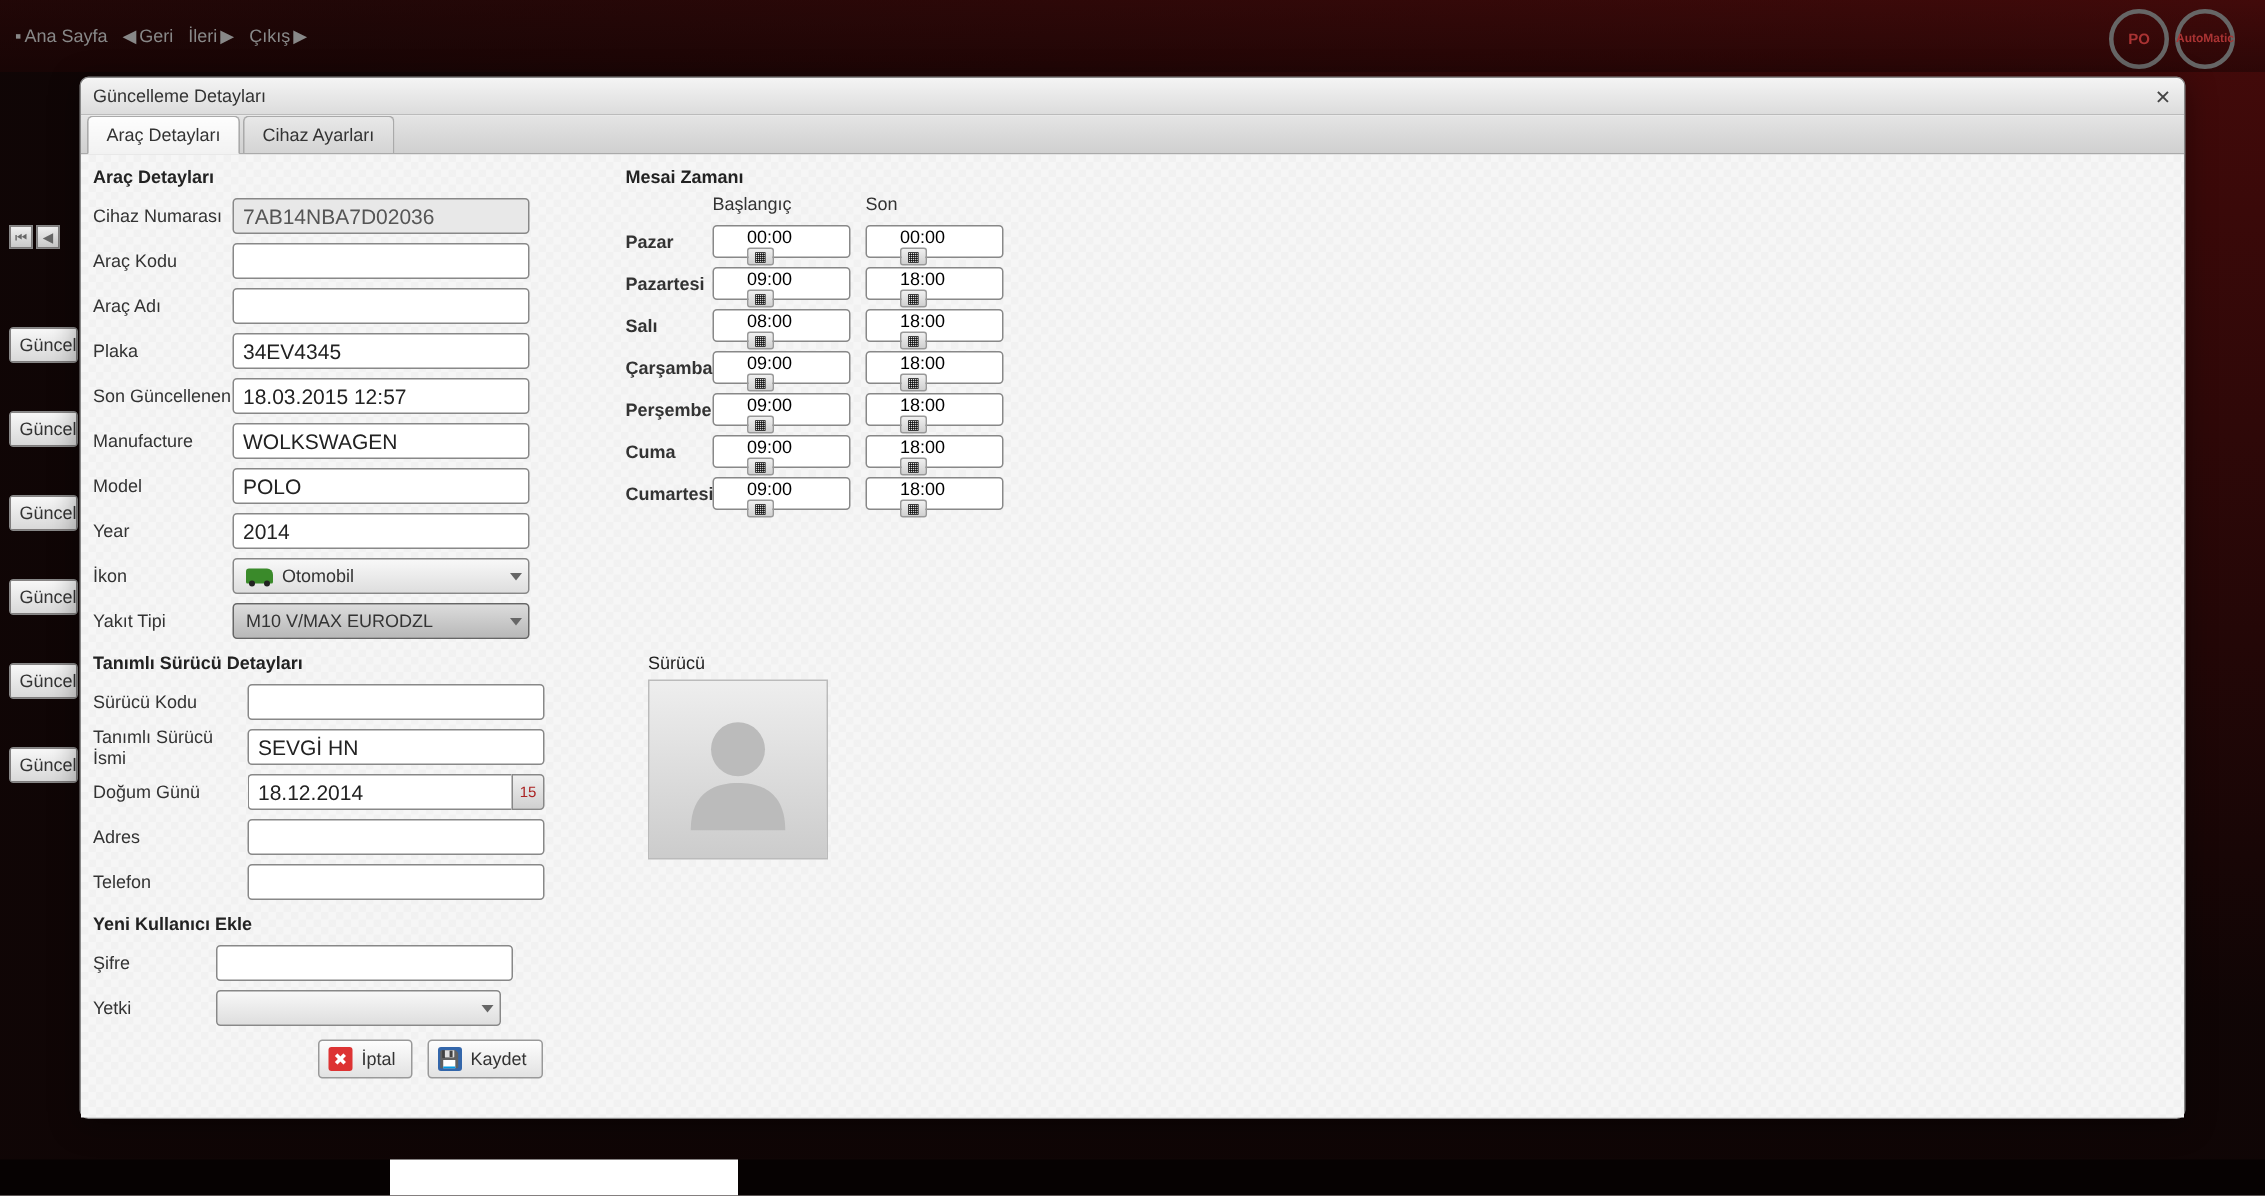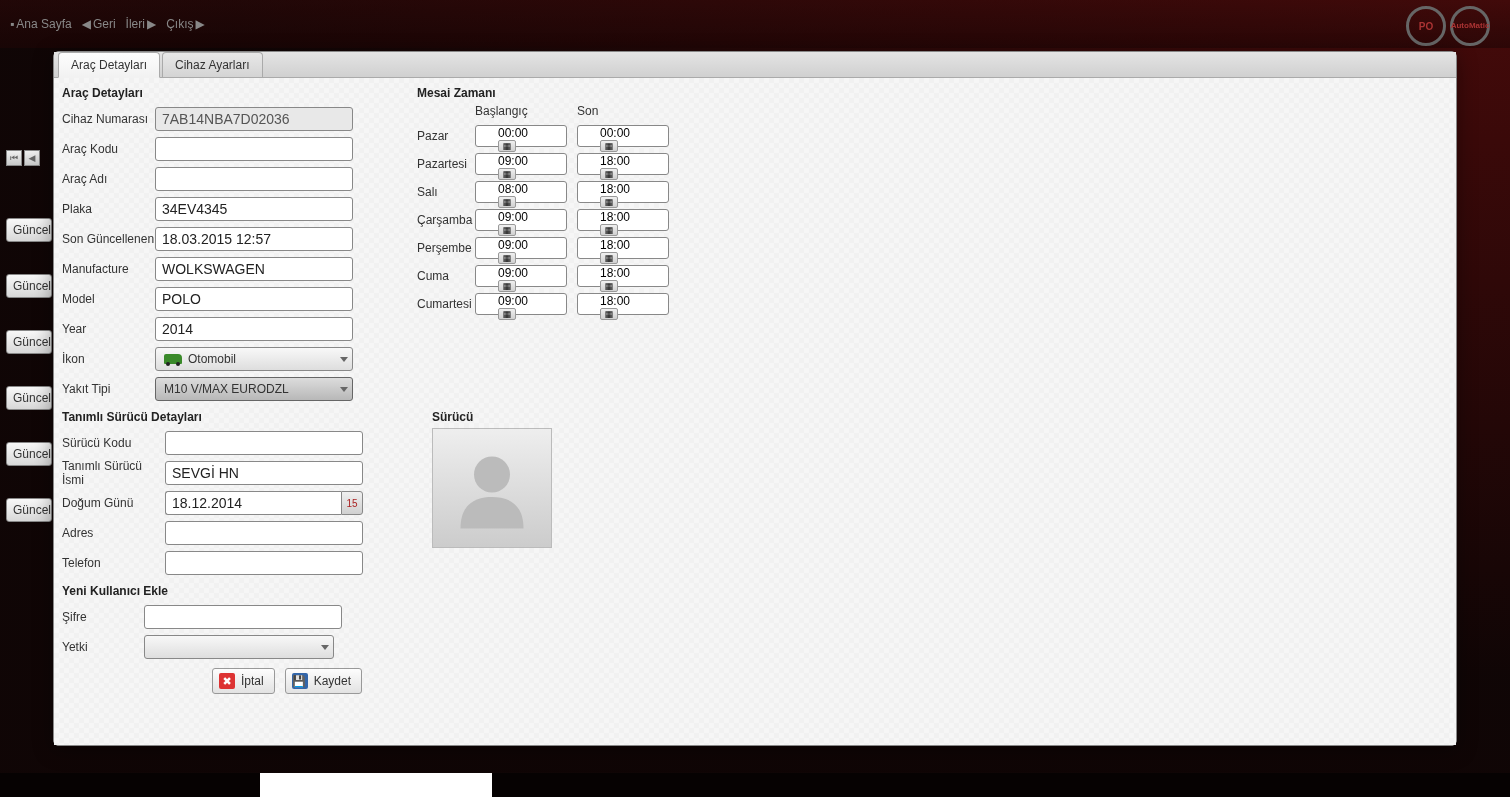--- a/index.html
+++ b/index.html
@@ -102,21 +102,21 @@
 .select .icon-car::before { left:2px;} .select .icon-car::after { right:2px;}
 .select.dark { background: linear-gradient(to bottom,#dcdcdc,#b8b8b8); border-color:#666;}
 
 .cols { display:flex; align-items:flex-start; gap:0;}
 .col-left { width:355px;}
 .col-mid { width:270px;}
 
 .time-head { display:flex; font-size:12px; color:#333; margin-bottom:4px;}
 .time-head .sp1 { width:58px;} .time-head .th { width:102px;}
 .time-row { display:flex; align-items:center; height:28px;}
-.time-row .dlbl { width:58px; font-size:12px; color:#333;}
+.time-row .dlbl { width:58px; font-size:12px; color:#333;font-weight:bold;}
 .time-input {
   width:92px; height:22px; border:1px solid #888; border-radius:3px;
   display:flex; align-items:flex-start; justify-content:space-between;
   background:#fff; padding:0 2px 0 22px; margin-right:10px; font-size:12px;flex-direction:column;
 }
 .time-input .tbtn { width:18px; height:18px; background:linear-gradient(to bottom,#f0f0f0,#d0d0d0); border:1px solid #999; border-radius:2px; display:flex; align-items:center; justify-content:center; font-size:9px; cursor:pointer;}
 
 .date-wrap { display:flex; align-items:center;}
 .date-wrap .txt { width:176px; border-radius:3px 0 0 3px; border-right:none;}
 .date-btn { width:22px; height:24px; border:1px solid #888; border-radius:0 3px 3px 0; background:linear-gradient(to bottom,#f0f0f0,#d0d0d0); display:flex; align-items:center; justify-content:center; font-size:10px; cursor:pointer; color:#a22;}
@@ -178,20 +178,24 @@
 <div class="bg-buttons" style="top:218px">
   <div class="bg-btn">Güncelle</div>
   <div class="bg-btn">Güncelle</div>
   <div class="bg-btn">Güncelle</div>
   <div class="bg-btn">Güncelle</div>
   <div class="bg-btn">Güncelle</div>
   <div class="bg-btn">Güncelle</div>
 </div>
 
 <div class="modal">
+  <div class="modal-title">
+    <span>Güncelleme Detayları</span>
+    <span class="modal-close">✕</span>
+  </div>
   <div class="modal-tabs">
     <div class="tab active">Araç Detayları</div>
     <div class="tab">Cihaz Ayarları</div>
   </div>
   <div class="modal-body">
 
     <div class="cols">
 
       <div class="col-left">
         <div class="section-title">Araç Detayları</div>
@@ -365,21 +369,21 @@
         <div class="form-row">
             <label style="width:103px">Adres</label>
           <input class="txt" value="" style="">
           </div>
         <div class="form-row">
             <label style="width:103px">Telefon</label>
           <input class="txt" value="" style="">
           </div>
       </div>
       <div>
-        <div class="section-title" style="font-weight:bold">Sürücü</div>
+        <div class="section-title" style="font-weight:normal">Sürücü</div>
         <div class="avatar">
           <svg viewBox="0 0 100 100">
             <circle cx="50" cy="35" r="20"></circle>
             <path d="M15 95 C15 65 35 60 50 60 C65 60 85 65 85 95 Z"></path>
           </svg>
         </div>
       </div>
     </div>
 
     <div style="margin-top:6px;width:340px">

